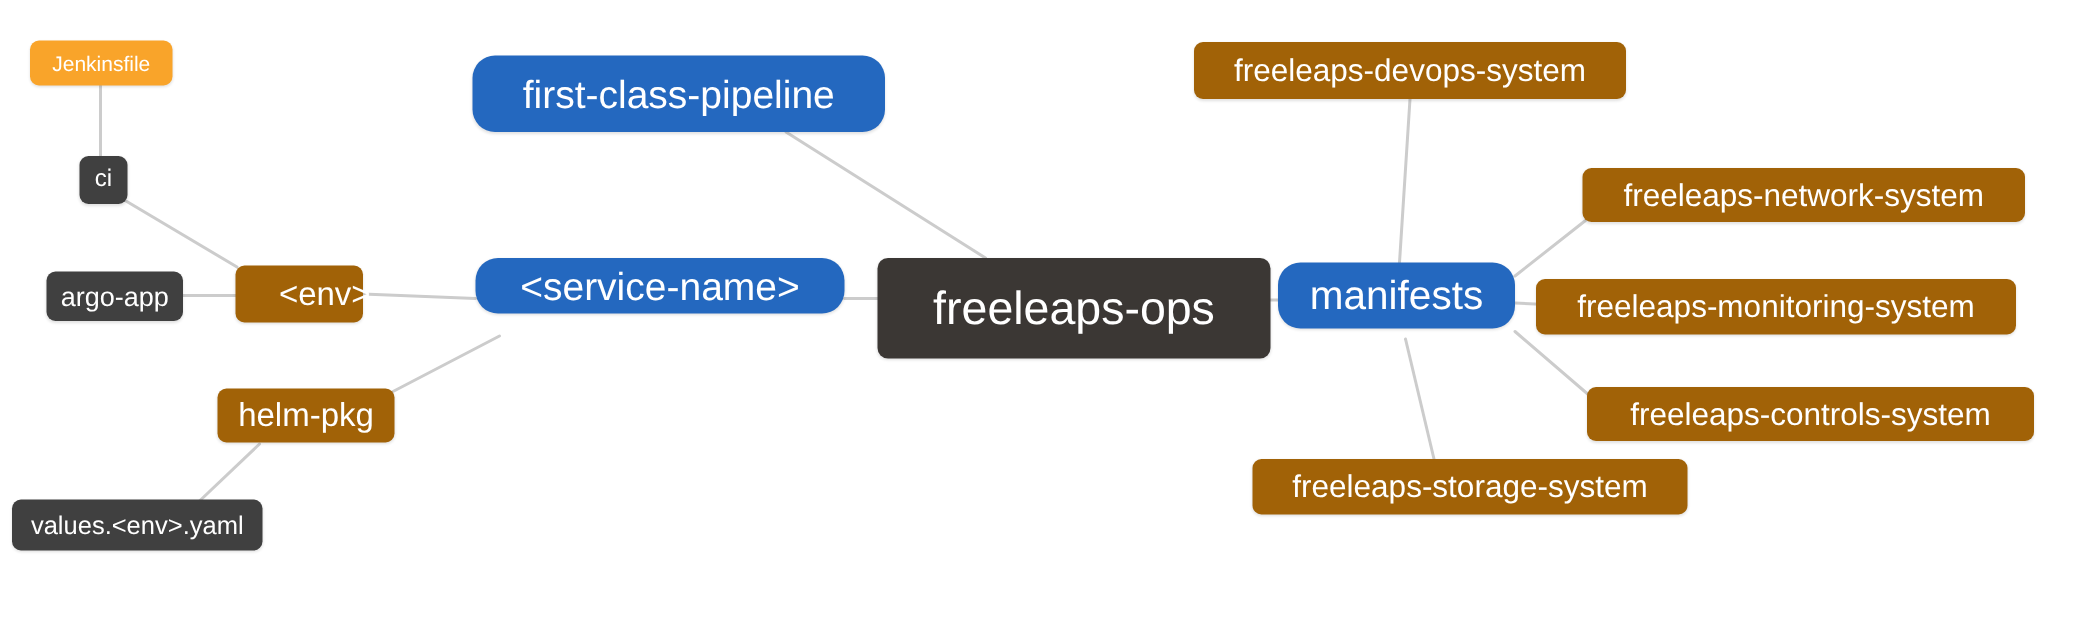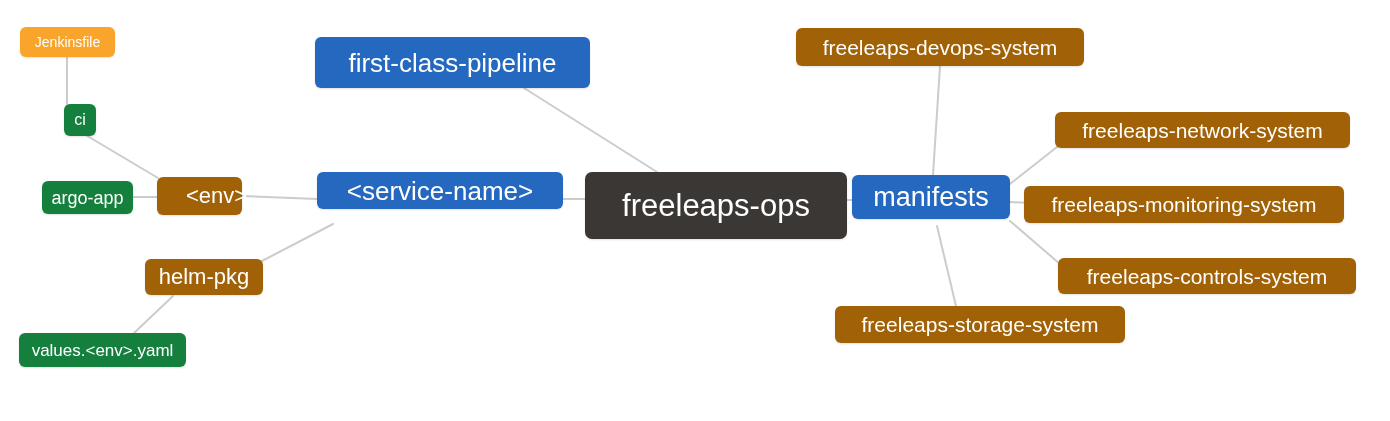--- a/index.html
+++ b/index.html
@@ -21,23 +21,23 @@
     display:flex;align-items:center;justify-content:center;
     color:#ffffff;
     border-radius:6px;
     white-space:nowrap;
     box-shadow:0 1px 2px rgba(0,0,0,0.12);
     cursor:default;
     box-sizing:border-box;
     line-height:1;
   }
   .root{background:#3b3734;border-radius:7px;}
-  .blue{background:#2468bf;}
+  .blue{background:#2468bf;border-radius:15px;}
   .green{background:#a16207;}
-  .red{background:#15803d;margin-left:11px;}
+  .red{background:#404040;}
   .orange{background:#f9a42a;}
 </style>
 </head>
 <body>
 
 <div id="stage">
 
   <svg id="connectors" viewBox="0 0 1390 421">
     <line x1="67" y1="57" x2="67" y2="104"></line>
     <line x1="84" y1="134" x2="158" y2="178"></line>

